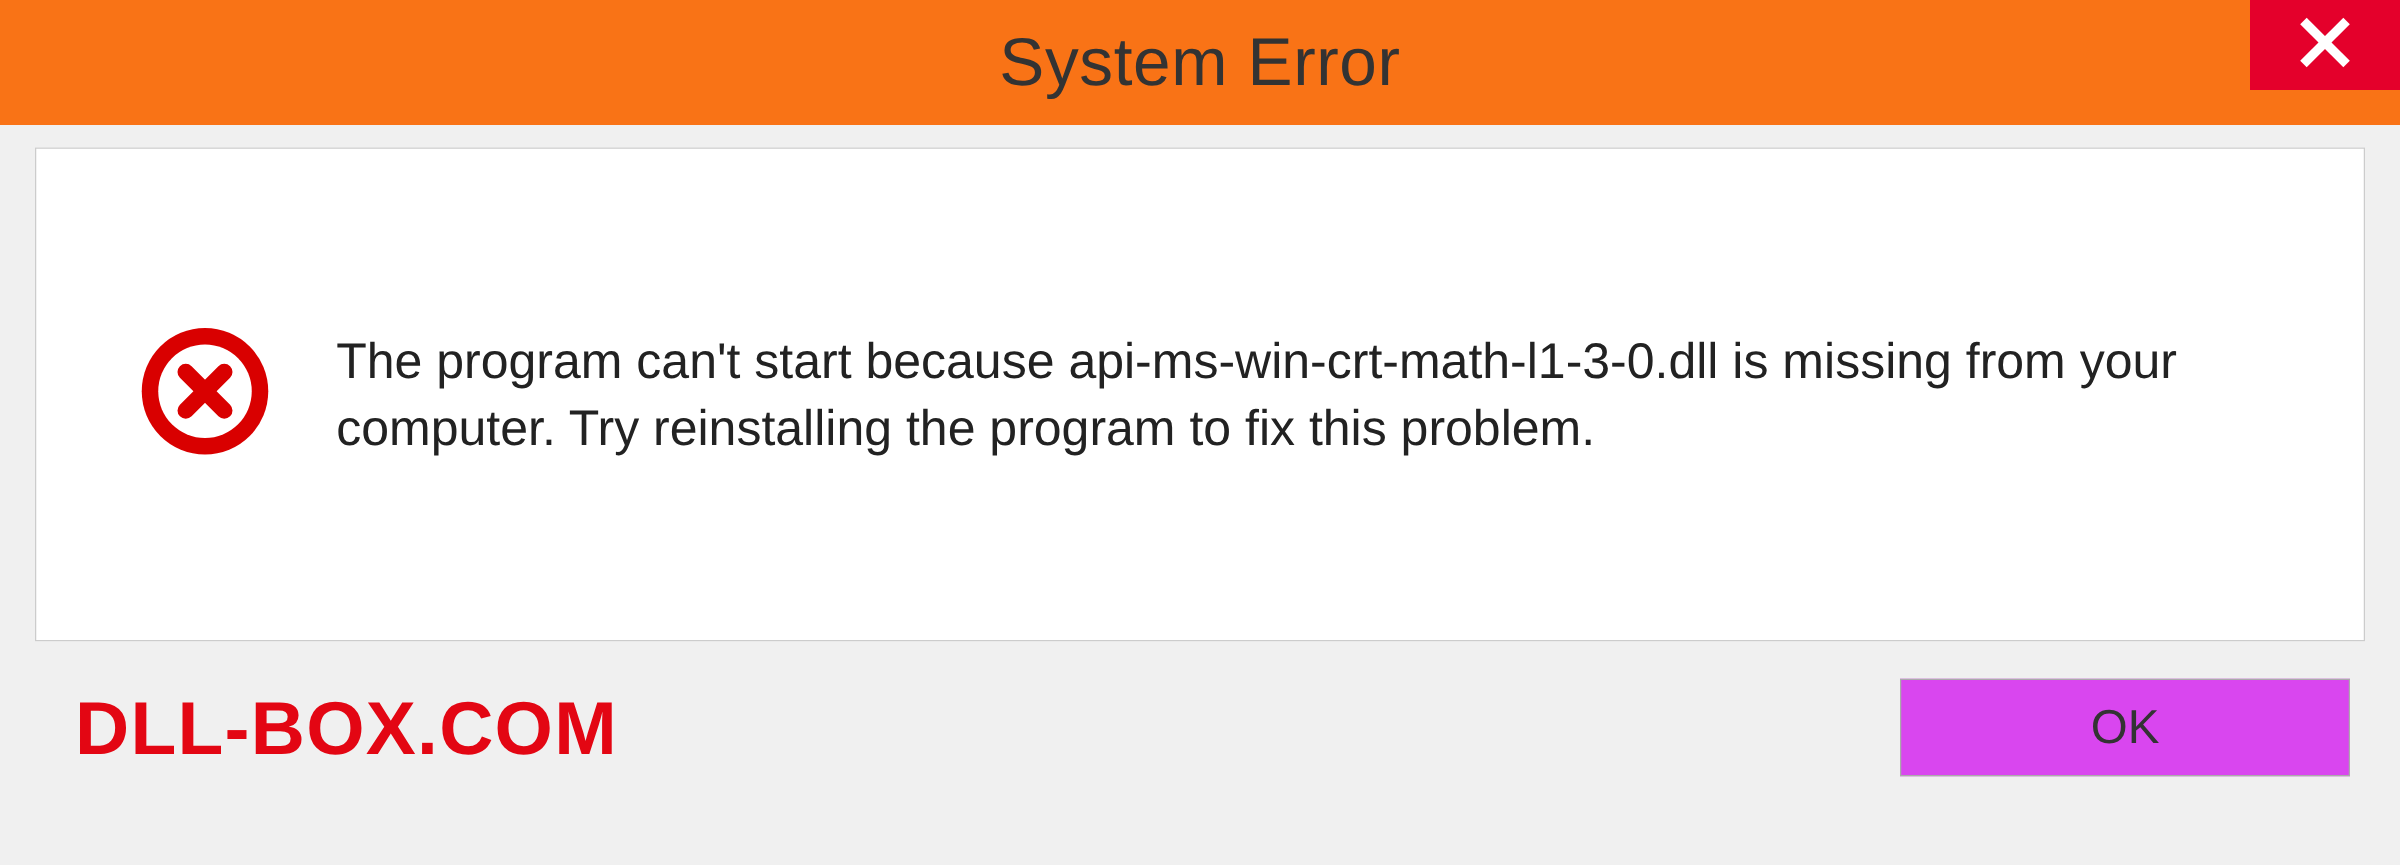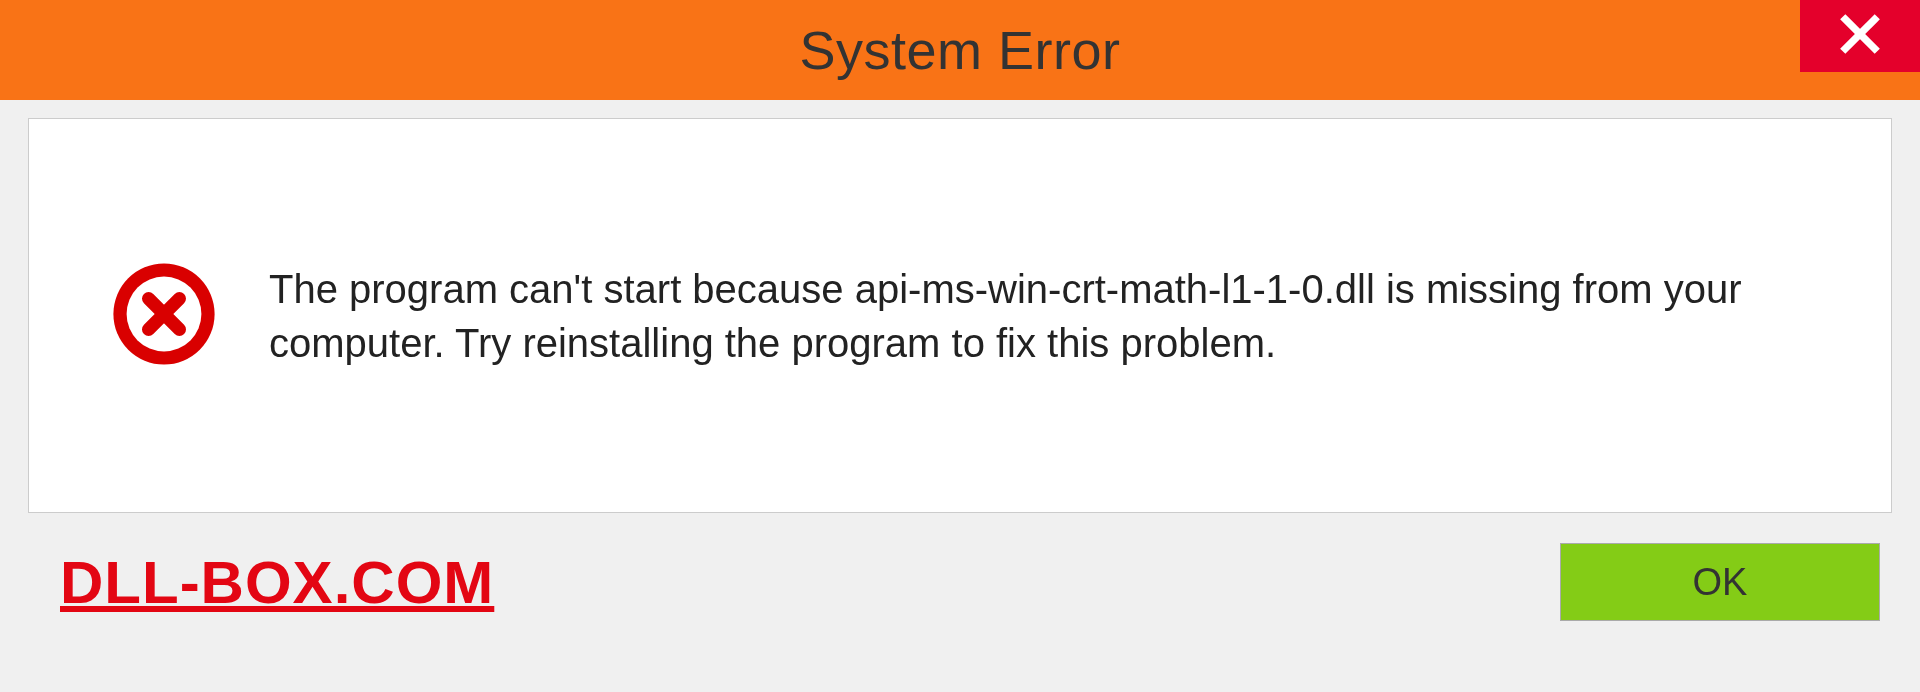--- a/index.html
+++ b/index.html
@@ -74,26 +74,25 @@
       align-items: center;
       justify-content: space-between;
       padding: 30px 40px 0 60px;
     }
     .watermark {
       font-size: 60px;
       font-weight: 800;
       color: #e30613;
       letter-spacing: 1px;
       font-family: Arial, sans-serif;
-      text-decoration: underline;
     }
     .ok-button {
-      width: 320px;
+      width: 360px;
       height: 78px;
-      background: #84cc16;
+      background: #d946ef;
       border: 1px solid #aaa;
       font-size: 38px;
       color: #333;
       display: flex;
       align-items: center;
       justify-content: center;
       cursor: pointer;
       font-family: "Segoe UI", Tahoma, Arial, sans-serif;
     }
   </style>
@@ -114,19 +113,19 @@
 
 <div class="content-panel">
   <div class="error-icon">
     <svg viewBox="0 0 100 100">
       <circle cx="50" cy="50" r="46" fill="#d90000"></circle>
       <circle cx="50" cy="50" r="34" fill="#ffffff"></circle>
       <line x1="36" y1="36" x2="64" y2="64" stroke="#d90000" stroke-width="12" stroke-linecap="round"></line>
       <line x1="64" y1="36" x2="36" y2="64" stroke="#d90000" stroke-width="12" stroke-linecap="round"></line>
     </svg>
   </div>
-  <div class="message">The program can't start because api-ms-win-crt-math-l1-1-0.dll is missing from your computer. Try reinstalling the program to fix this problem.</div>
+  <div class="message">The program can't start because api-ms-win-crt-math-l1-3-0.dll is missing from your computer. Try reinstalling the program to fix this problem.</div>
 </div>
 
 <div class="footer">
   <div class="watermark">DLL-BOX.COM</div>
   <button class="ok-button">OK</button>
 </div>
 
 </body></html>

